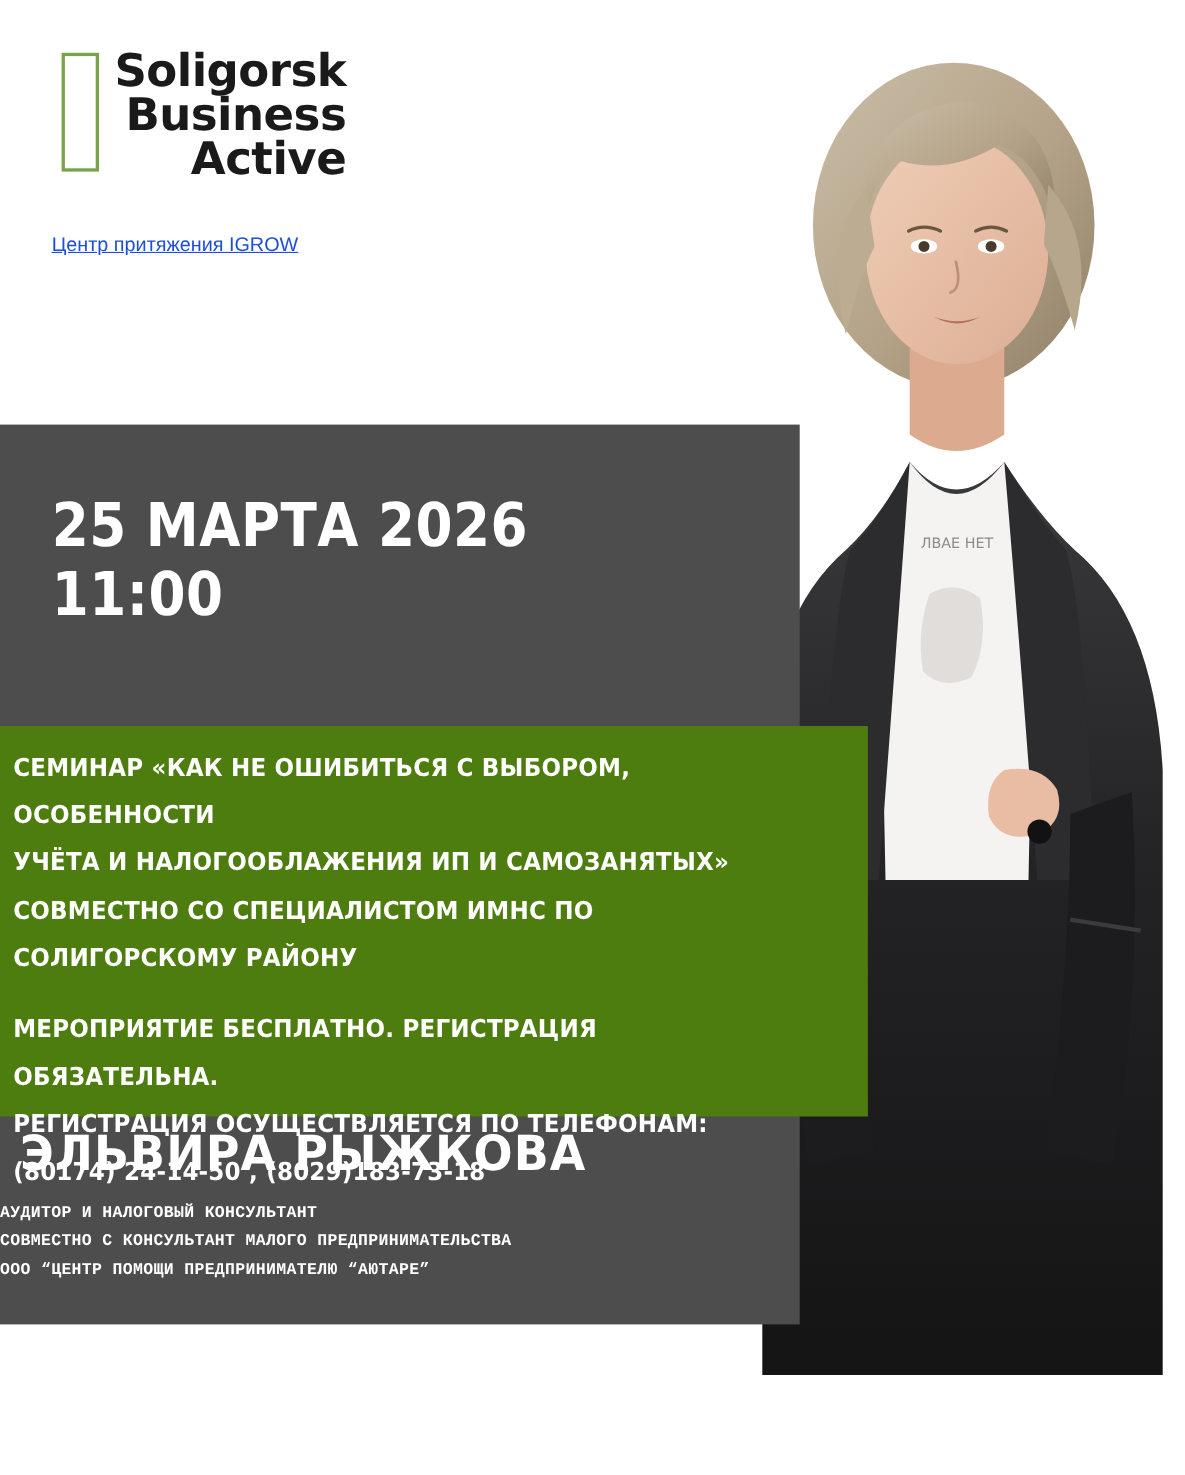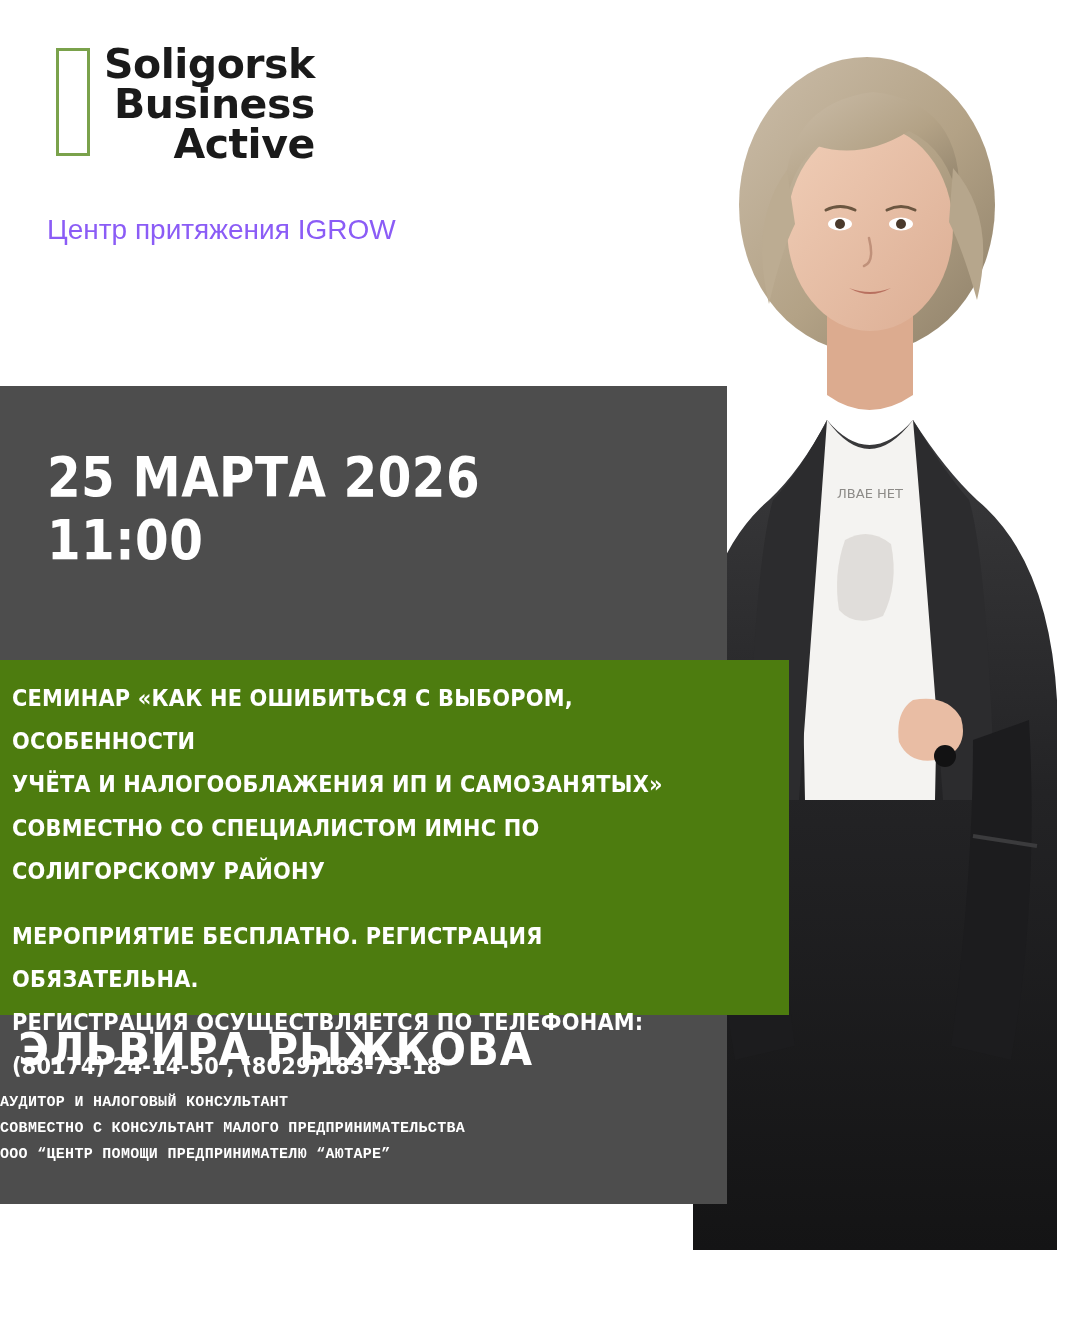--- a/index.html
+++ b/index.html
@@ -52,23 +52,24 @@
     letter-spacing: -0.5px;
     color: #1a1a1a;
   }
 
   
   .venue {
     position: absolute;
     left: 47px;
     top: 210px;
     font-family: "Liberation Sans", sans-serif;
-    font-size: 28px;
+    font-size: 18px;
     line-height: 1.42;
-    color: #8b5cf6;
+    color: #1d4ed8;
+    text-decoration: underline;
   }
   .venue div { white-space: pre; }
 
   
   .photo {
     position: absolute;
     right: 0;
     top: 0;
     width: 400px;
     height: 1250px;

